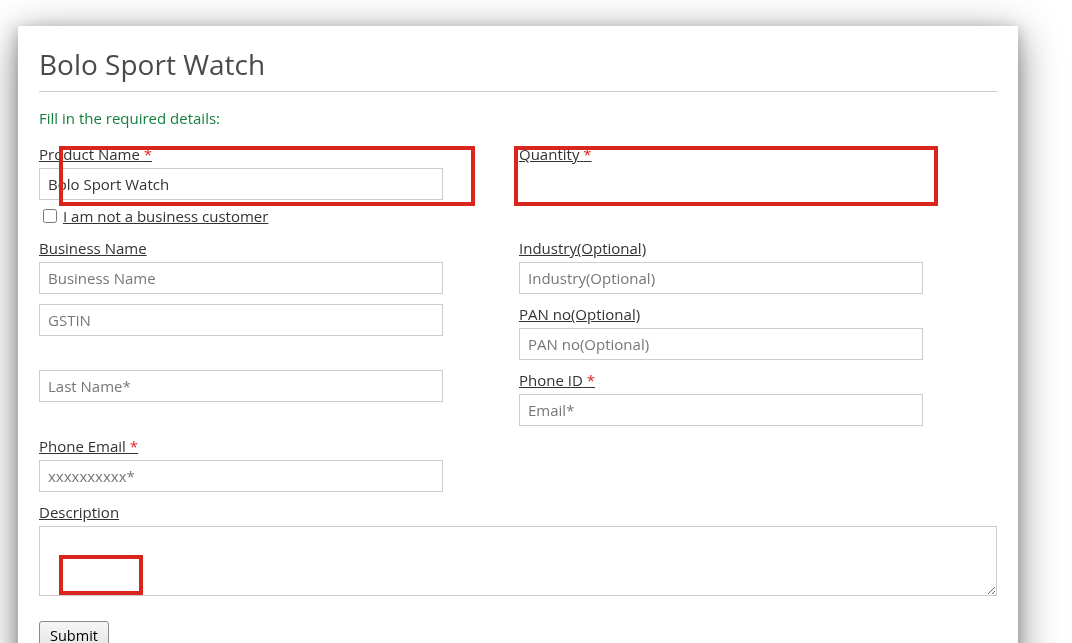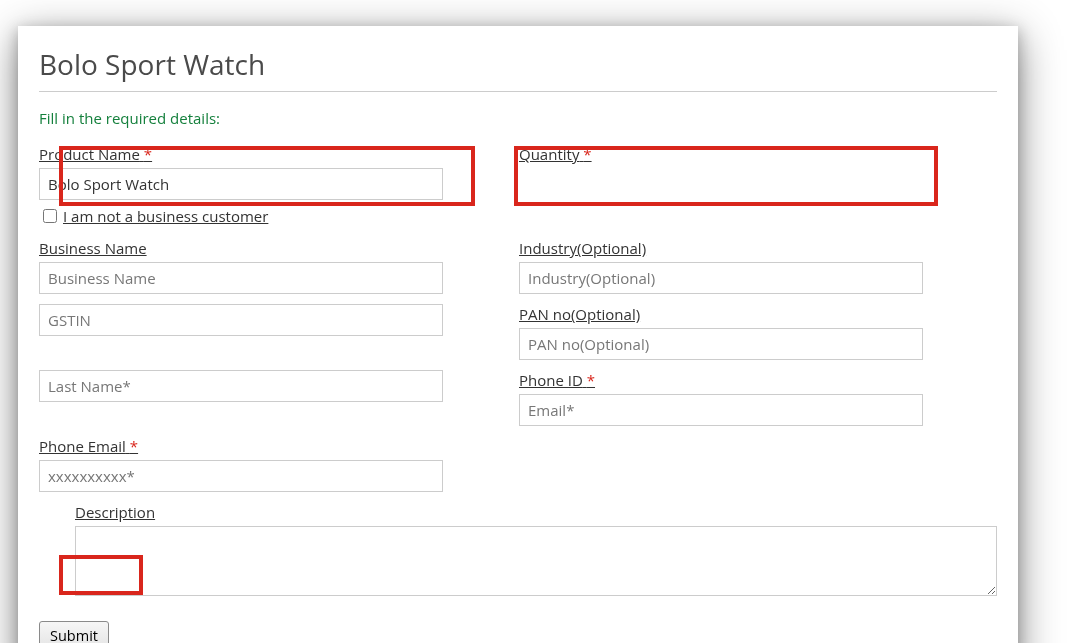--- a/index.html
+++ b/index.html
@@ -46,21 +46,20 @@
     column-gap: 76px;
     text-decoration: underline;
   }
   .field {
     width: 404px;
     margin-bottom: 10px;
     position: relative;
   }
   .field.full {
     width: 1022px;
-    margin-left: 36px;
   }
   .label {
     display: block;
     font-size: 15px;
     color: #333;
     margin-bottom: 4px;
   }
   .req { color: #d9261c; }
   .input {
     width: 100%;

